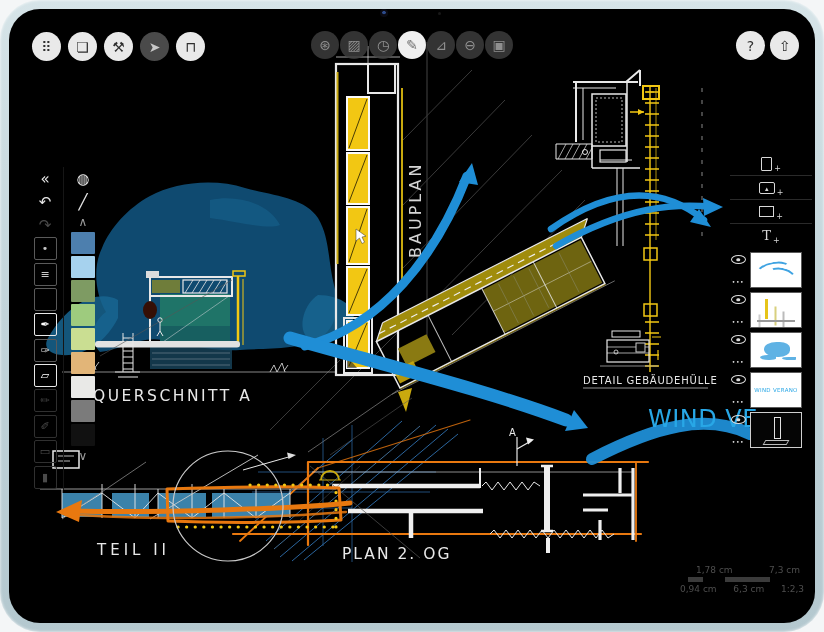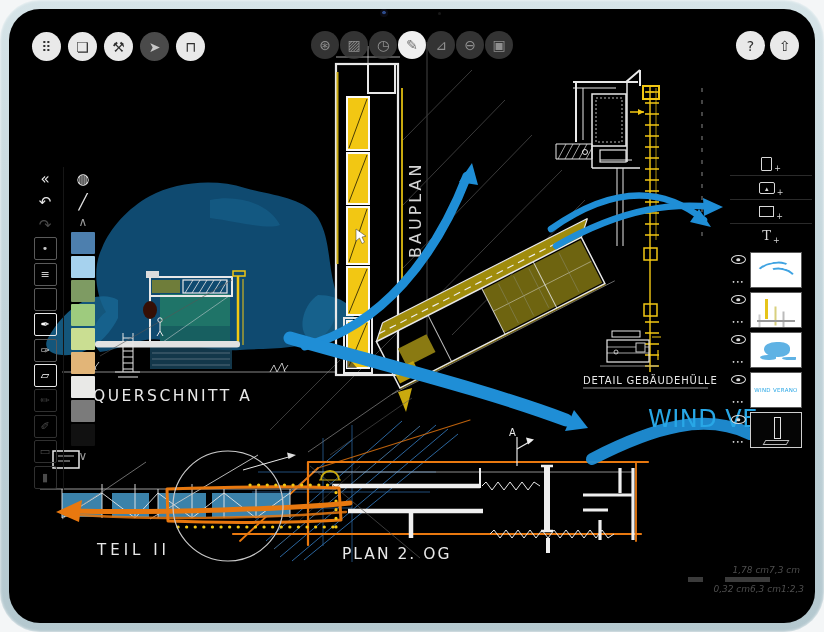--- a/index.html
+++ b/index.html
@@ -70,21 +70,21 @@
   .t-plans::after{content:'';position:absolute;left:6px;top:27px;width:38px;height:1.5px;background:#9a9a9a;}
   .t-blob::before{content:'';position:absolute;left:13px;top:9px;width:26px;height:15px;background:#5fb2e4;border-radius:55% 45% 50% 60%;box-shadow:-9px 8px 0 -5px #5fb2e4,12px 9px 0 -6px #5fb2e4;}
   .t-text{display:flex;align-items:center;justify-content:center;}
   .thumb-label{font-size:5.5px;color:#2aa7e6;letter-spacing:.3px;white-space:nowrap;}
   .t-dark{background:#050505;}
   .t-dark::before{content:'';position:absolute;left:23px;top:4px;width:5px;height:20px;border:1px solid #e0e0e0;}
   .t-dark::after{content:'';position:absolute;left:13px;top:27px;width:22px;height:3px;border:.8px solid #bbb;transform:skewX(-30deg);}
 
   
   .metrics{position:absolute;left:678px;top:565px;width:128px;font-size:9px;color:#4e4e4e;}
-  .mrow{display:flex;justify-content:flex-end;font-style:italic;}
+  .mrow{display:flex;justify-content:space-between;}
   .mrow.r1{padding:0 6px 0 18px;}
   .mrow.r2{padding:0 2px;}
   .mbars{position:relative;height:7px;margin:1px 0;}
   .bar{position:absolute;top:1px;height:5px;background:#3b3b3b;}
   .b1{left:10px;width:15px;}
   .b2{left:47px;width:45px;}
 
   
   .camera{position:absolute;left:380px;top:9px;width:8px;height:8px;border-radius:50%;background:radial-gradient(circle at 50% 45%,#2c4a8a 0 1.5px,#0a0a12 2px);z-index:5;}
   .micdot{position:absolute;left:438px;top:12px;width:3px;height:3px;border-radius:50%;background:#181818;z-index:5;}
@@ -416,21 +416,21 @@
     <div class="metrics">
       <div class="mrow r1">
         <span>1,78 cm</span>
         <span>7,3 cm</span>
       </div>
       <div class="mbars">
         <span class="bar b1"></span>
         <span class="bar b2"></span>
       </div>
       <div class="mrow r2">
-        <span>0,32 cm</span>
+        <span>0,94 cm</span>
         <span>6,3 cm</span>
         <span>1:2,3</span>
       </div>
     </div>
 
    </div>
   </div>
   <div class="camera"></div>
   <div class="micdot"></div>
  </div>

